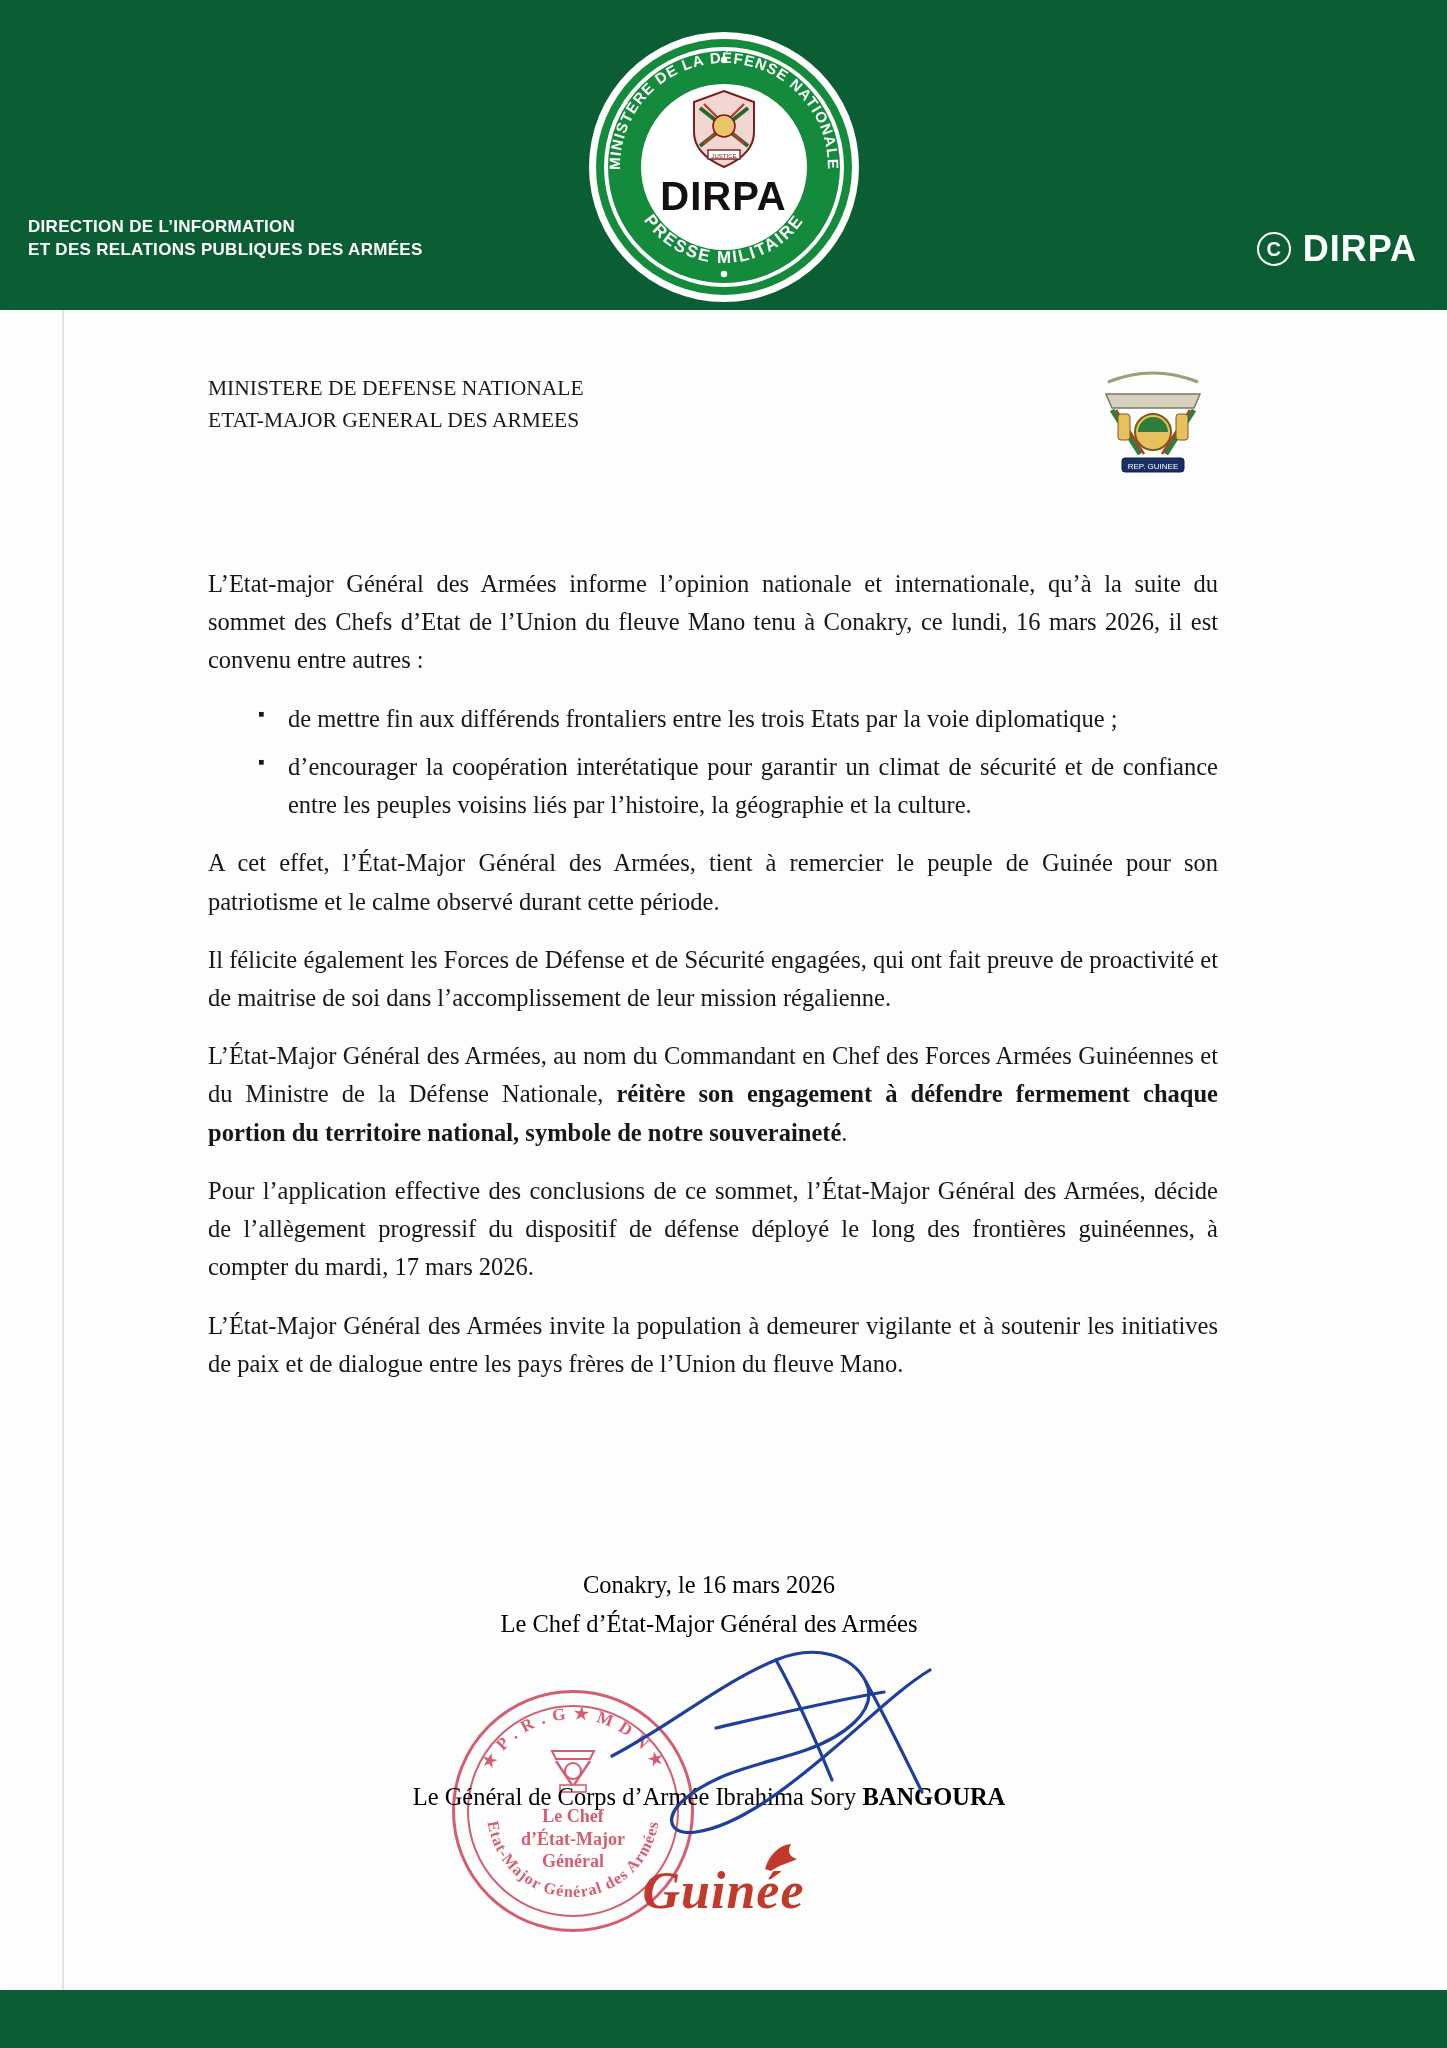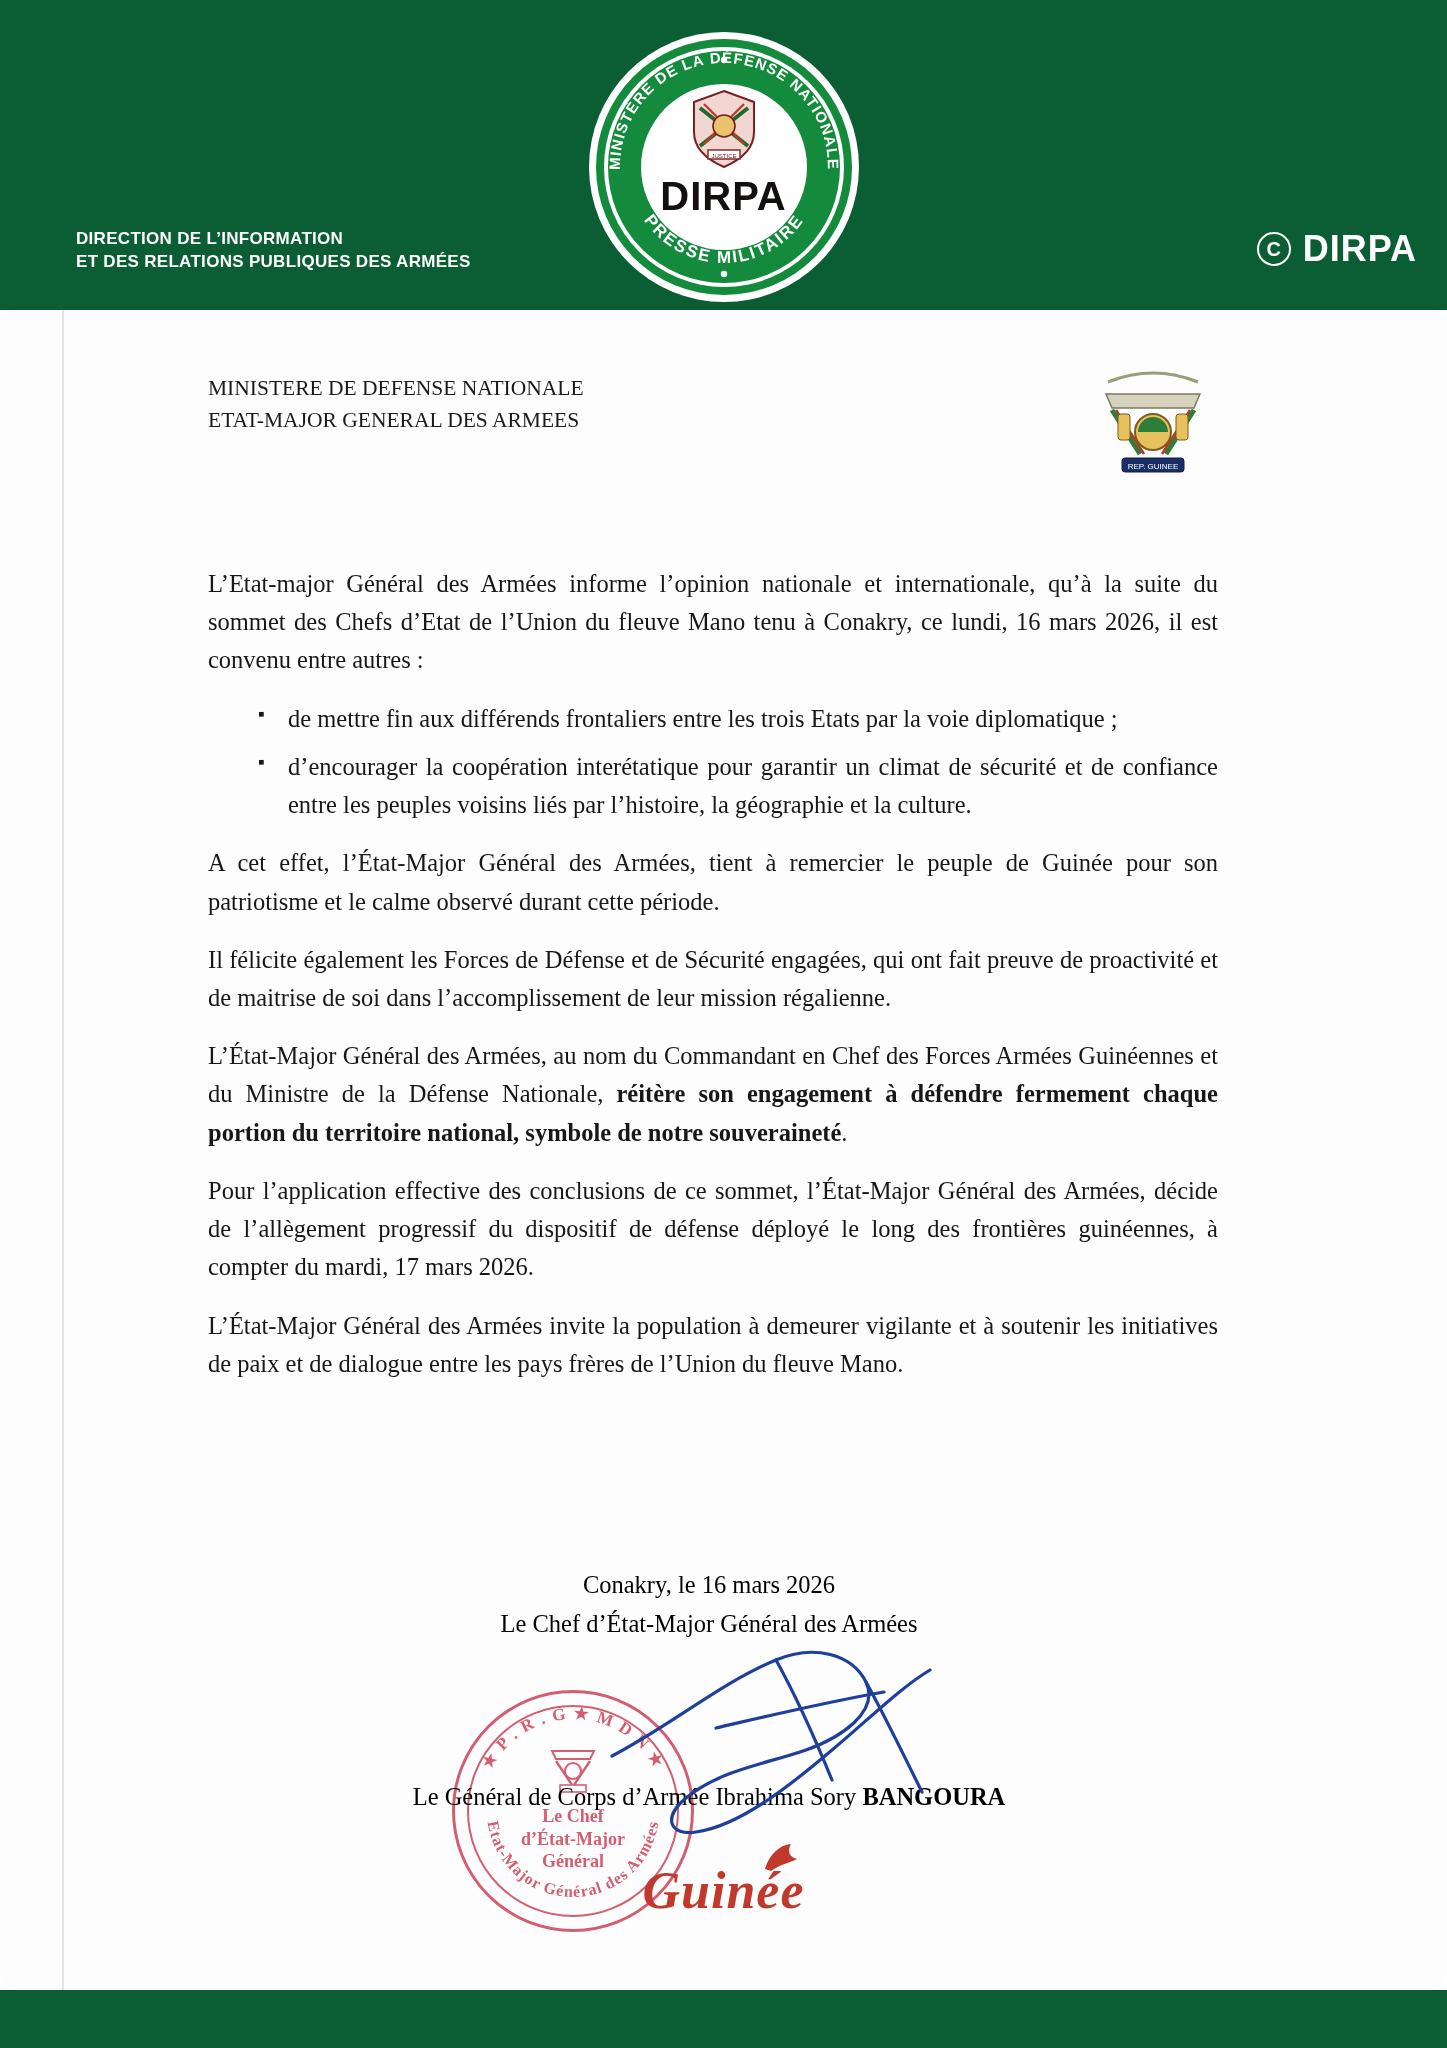--- a/index.html
+++ b/index.html
@@ -20,28 +20,27 @@
     position: absolute;
     top: 0; left: 0;
     width: 1447px;
     height: 310px;
     background: #0b5d33;
     overflow: hidden;
   }
   .header-left {
     position: absolute;
     left: 28px;
-    top: 228px;
+    top: 216px;
     color: #ffffff;
     font-family: "Liberation Sans", sans-serif;
     font-weight: bold;
     font-size: 17px;
     letter-spacing: 0.3px;
     line-height: 1.35;
-    margin-left: 48px;
   }
   .header-right {
     position: absolute;
     right: 30px;
     top: 228px;
     display: flex;
     align-items: center;
     gap: 12px;
   }
   .header-right .c-mark {

